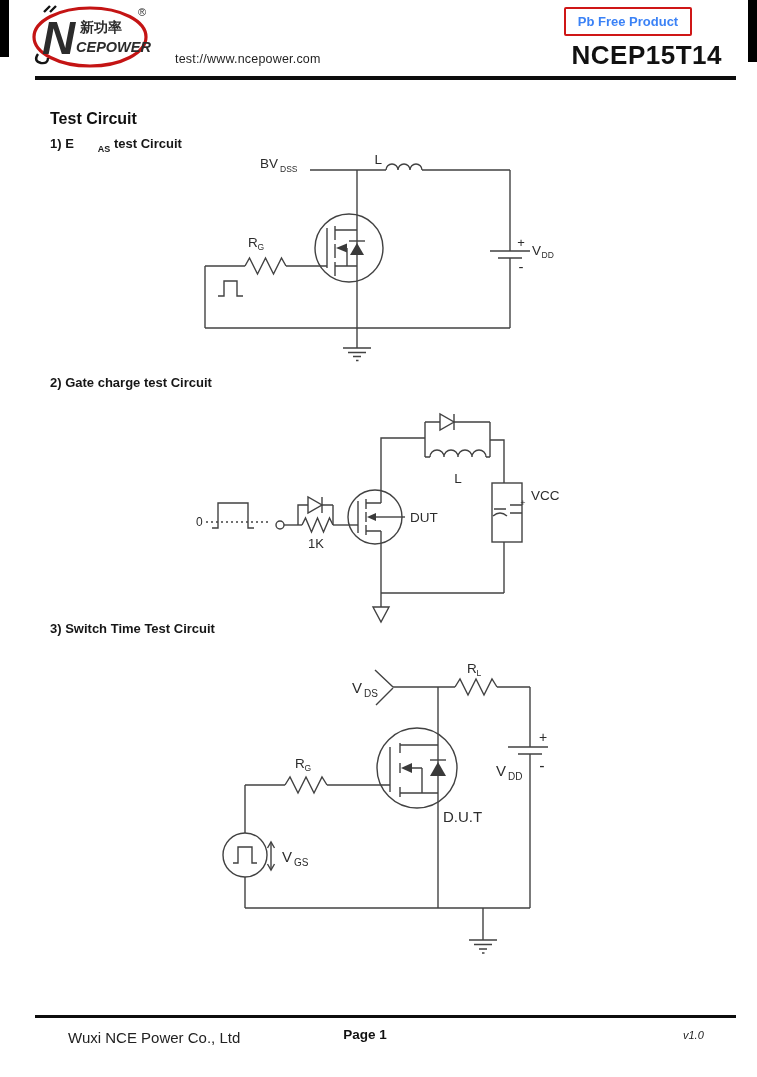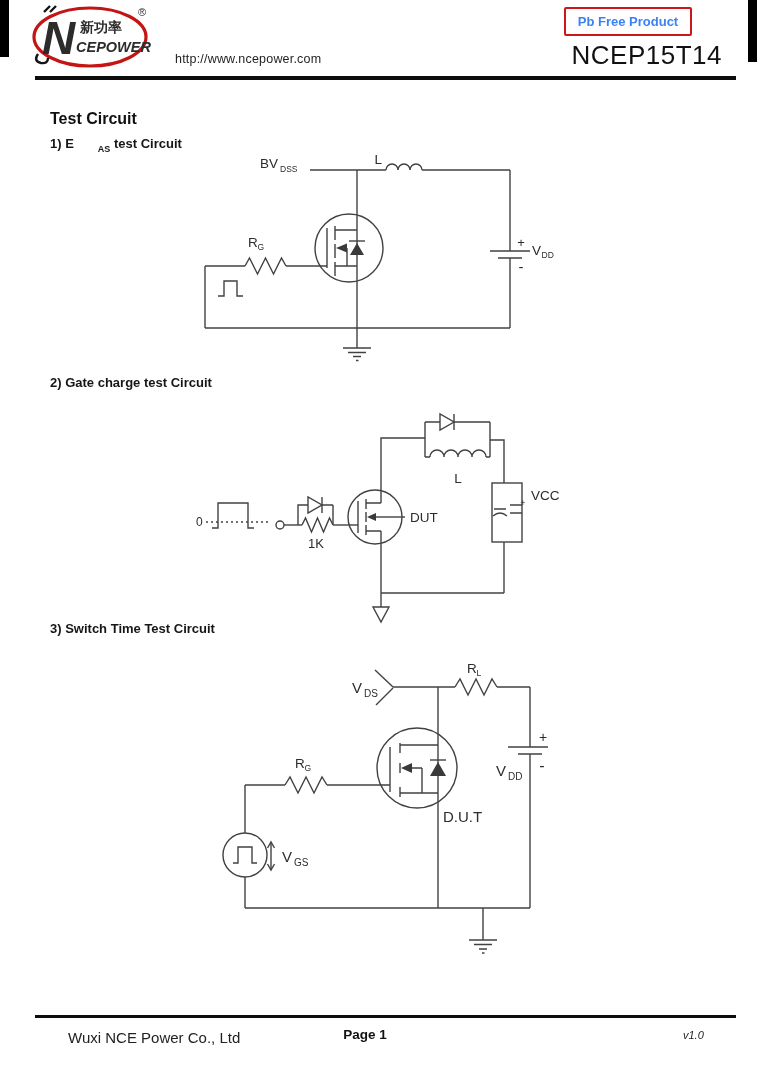--- a/index.html
+++ b/index.html
@@ -3,21 +3,21 @@
 <meta charset="utf-8">
 <style>
   html,body{margin:0;padding:0;background:#e8e8e8;}
   .page{position:relative;width:757px;height:1077px;background:#ffffff;
         font-family:"Liberation Sans",sans-serif;color:#1d1d1d;overflow:hidden;margin:0 auto;}
   .abs{position:absolute;}
   .scan-bar{position:absolute;background:#000;}
   .url{left:175px;top:52px;font-size:12.5px;color:#1f1f1f;letter-spacing:.2px;}
   .badge{left:564px;top:7px;width:124px;height:25px;border:2px solid #cf1616;color:#3b82f6;
          font-weight:bold;font-size:13px;line-height:25px;text-align:center;border-radius:2px;}
-  .partno{left:470px;top:40px;width:252px;text-align:right;font-size:26px;color:#111;letter-spacing:.5px;}
+  .partno{left:470px;top:40px;width:252px;text-align:right;font-size:26px;color:#111;letter-spacing:.5px;font-weight:bold;}
   .rule{left:35px;width:701px;background:#0d0d0d;}
   .rule.top{top:76px;height:4px;}
   .rule.bottom{top:1015px;height:3px;}
   .doc-title{left:50px;top:110px;font-size:16px;font-weight:bold;color:#101010;}
   .sec{left:50px;font-size:13px;font-weight:bold;color:#161616;}
   .sec sub{font-size:9px;padding-left:24px;}
   .sec.s1{top:136px;} .sec.s2{top:375px;} .sec.s3{top:621px;}
   .footer-company{left:68px;top:1029px;font-size:15px;color:#222;}
   .footer-page{left:0;top:1027px;width:730px;text-align:center;font-size:13.5px;font-weight:bold;color:#111;}
   .footer-version{left:683px;top:1029px;font-size:11px;color:#222;font-style:italic;}
@@ -38,21 +38,21 @@
 
   <svg style="left:30px;top:2px;" width="128" height="68" viewBox="0 0 128 68">
     <ellipse class="logo-oval" cx="60" cy="35" rx="56" ry="29"></ellipse>
     <text x="112" y="14" font-size="11" fill="#333" text-anchor="middle">®</text>
     <text x="12" y="52" font-size="46" font-weight="bold" font-style="italic" font-family="'Liberation Serif',serif" fill="#141414">N</text>
     <path d="M14,10 l6,-6 M20,10 l6,-6 M8,52 q-5,7 3,9 q7,1 7,-5" stroke="#141414" stroke-width="2.4" fill="none"></path>
     <text x="50" y="30" font-size="14" font-weight="bold" fill="#c41414">新功率</text>
     <text x="46" y="50" font-size="14.5" font-weight="bold" font-style="italic" font-family="'Liberation Serif',serif" fill="#141414">CEPOWER</text>
   </svg>
 
-  <div class="abs url">http://www.ncepower.com</div>
+  <div class="abs url">test://www.ncepower.com</div>
   <div class="abs badge">Pb Free Product</div>
   <div class="abs partno">NCEP15T14</div>
   <div class="abs rule top"></div>
 
   <div class="abs doc-title">Test Circuit</div>
   <div class="abs sec s1"><span>1) E</span><sub>AS</sub><span> test Circuit</span></div>
   <div class="abs sec s2">2) Gate charge test Circuit</div>
   <div class="abs sec s3">3) Switch Time Test Circuit</div>
 
   <svg style="left:190px;top:148px;" width="380" height="222" viewBox="0 0 380 222">

